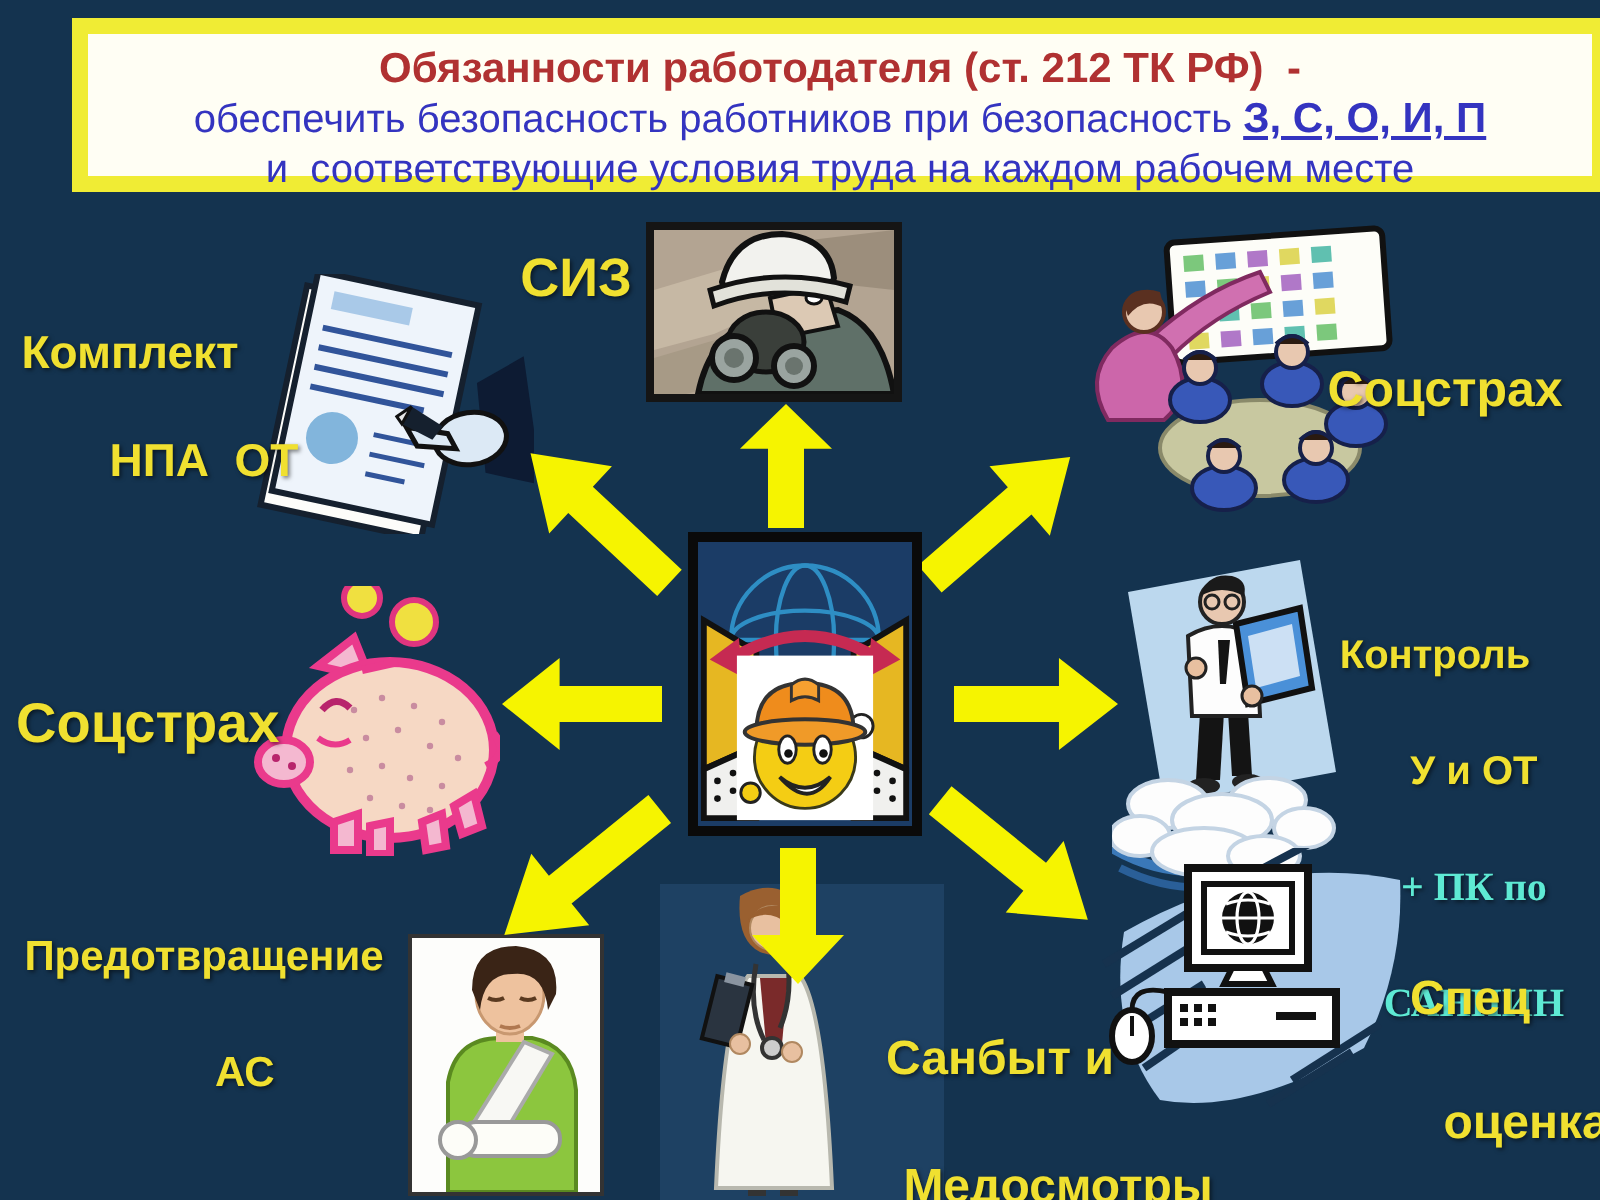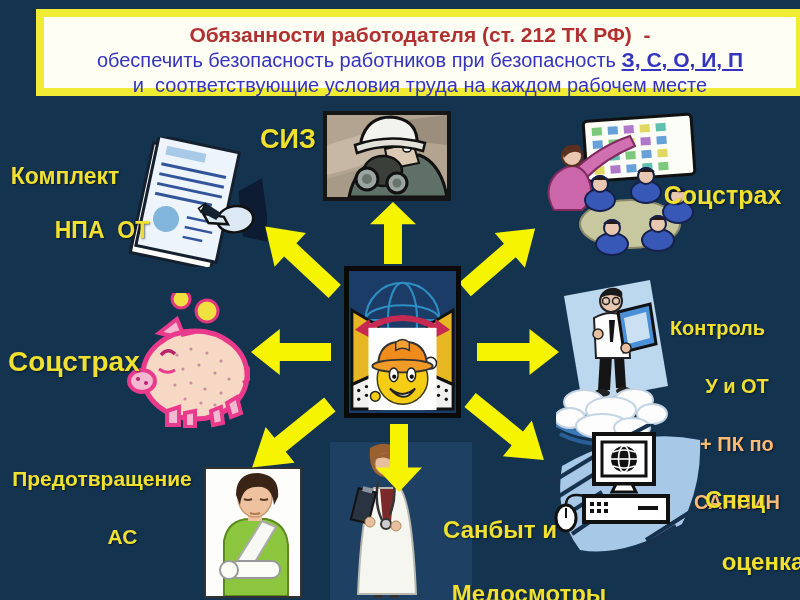--- a/index.html
+++ b/index.html
@@ -8,21 +8,21 @@
   
   #banner{position:absolute;left:16px;top:9px;width:768px;height:87px;box-sizing:border-box;
           border:8px solid #f0ec34;background:#fffef4;text-align:center;padding-top:5px;margin-left:20px;}
   #banner div{white-space:pre;line-height:25px;}
   .t-red{color:#b03131;font-weight:bold;font-size:21px;}
   .t-blue{color:#3434c0;font-size:20px;}
   .t-blue b{font-size:21px;text-decoration:underline;}
   
   .lbl{position:absolute;color:#f0e030;font-weight:bold;text-align:center;
        white-space:pre;text-shadow:1px 1px 2px #00000088;z-index:5;}
-  .white{color:#fdba74;}
+  .white{color:#5eead4;font-family:Liberation Serif, serif;}
   
   .art{position:absolute;line-height:0;}
   #hub{border:5px solid #0a0a0a;box-sizing:border-box;background:#1b3c66;}
   #mask-art{border:4px solid #151515;box-sizing:border-box;background:#b3a492;}
   #injured-art{border:2px solid #333;box-sizing:border-box;background:#fdfdfb;}
   #doctor-art{background:#1e4163;}
   svg{display:block;}
   #arrows{position:absolute;left:0;top:0;z-index:3;pointer-events:none;}
 </style>
 </head>

